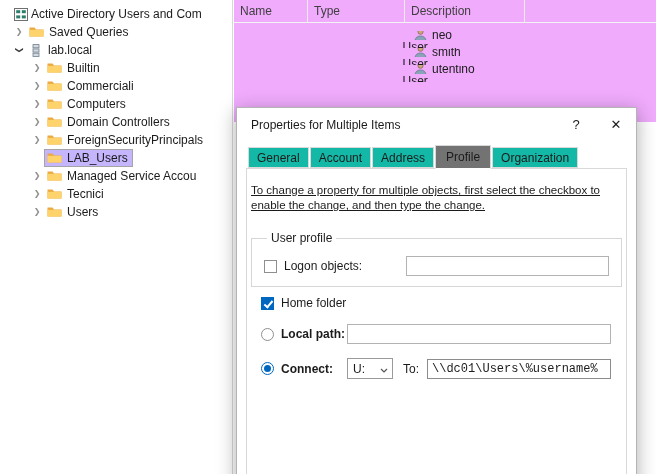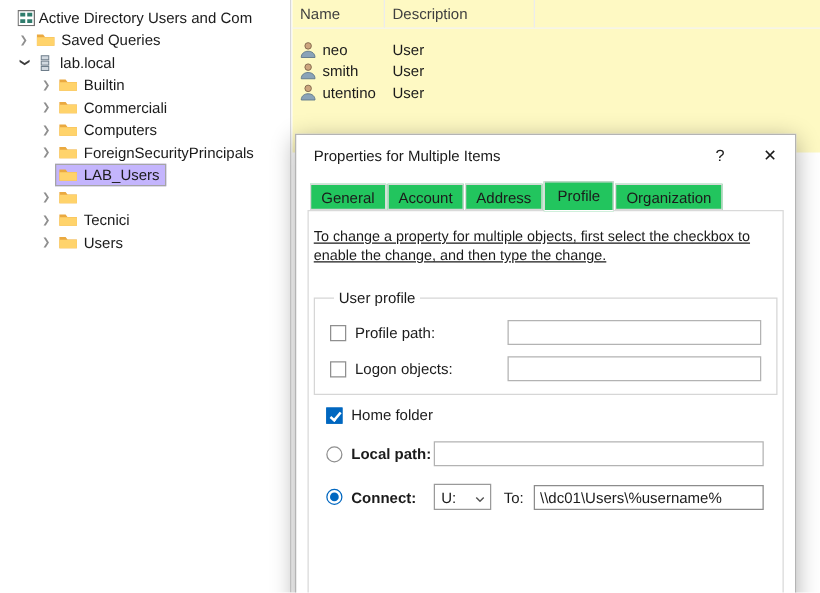--- a/index.html
+++ b/index.html
@@ -17,57 +17,57 @@
   .lvl0 { padding-left:14px; } .lvl1 { padding-left:12px;align-items:center; } .lvl2 { padding-left:30px; }
   .chev { flex:0 0 14px; height:14px; display:flex; align-items:center; justify-content:center; }
   .chev::before { content:"❯"; font-size:8px; color:#8f8f8f; line-height:1; }
   .chev.expanded::before { transform:rotate(90deg); color:#3c3c3c; }
   .chev.hidden::before { content:""; }
   .item-inner { display:flex; align-items:center; gap:5px; padding:1px 4px 1px 2px; border:1px solid transparent; }
   .tree-item.selected .item-inner { background:#c4b5fd; border-color:#a5a5a5; }
   .tree-icon { display:flex; flex:0 0 auto; }
 
   
-  .list-panel { position:absolute; left:234px; top:0; right:0; height:122px; background:#fef9c3; }
+  .list-panel { position:absolute; left:234px; top:0; right:0; height:122px; background:#f0abfc; }
   .list-header { display:flex; height:23px; color:#3f3f3f; border-bottom:1px solid #f3f3f3; }
   .hcell { padding:4px 6px 0; border-right:1px solid #ececec; overflow:hidden; }
   .hcell.c-name { width:74px; } .hcell.c-type { width:97px; } .hcell.c-desc { width:120px; }
   .hcell.c-fill { flex:1; border-right:none; }
   .list-rows { margin-top:8px; }
-  .list-row { display:flex; height:17px; align-items:center; }
+  .list-row { display:flex; height:17px; align-items:center;flex-direction:column; }
   .cell { padding:0 6px; overflow:hidden; white-space:nowrap; }
   .cell.c-name { width:74px; display:flex; align-items:center; gap:5px; }
   .cell.c-type { width:97px; }
 
   
   .dialog { position:absolute; left:236px; top:107px; width:401px; height:380px;
     background:#fff; border:1px solid #b4b4b4; box-shadow:0 4px 18px rgba(0,0,0,.32); }
   .titlebar { height:33px; display:flex; align-items:center; padding-left:14px; }
   .titlebar-btns { margin-left:auto; display:flex; height:100%; }
   .tb-btn { width:40px; height:100%; display:flex; align-items:center; justify-content:center;
     background:transparent; border:none; font:13px "Liberation Sans",sans-serif; color:#1b1b1b; }
   .tabstrip { display:flex; align-items:flex-end; padding-left:11px; position:relative; z-index:2; margin-top:4px; }
-  .tab { height:21px; display:flex; align-items:center; padding:0 8px; background:#22c55e;
+  .tab { height:21px; display:flex; align-items:center; padding:0 8px; background:#14b8a6;
     border:1px solid #d9d9d9; margin-right:1px; }
-  .tab.active { height:24px; background:#22c55e; border-bottom-color:#fff; margin-bottom:-1px; z-index:3; padding:2px 10px; }
+  .tab.active { height:24px; background:#737373; border-bottom-color:#fff; margin-bottom:-1px; z-index:3; padding:2px 10px; }
   .tabpage { margin:0 9px; border:1px solid #d9d9d9; background:#fff; padding:12px 4px 20px; height:332px; }
   .desc { margin:2px 2px 18px 0; line-height:15px; font-size:11.5px;text-decoration:underline; }
 
   fieldset.group-box { border:1px solid #d6d6d6; padding:2px 12px 10px; }
   fieldset.group-box legend { padding:0 4px; margin-left:3px; }
   .frow { display:flex; align-items:center; margin-top:9px; }
   .cb { flex:0 0 13px; width:13px; height:13px; border:1px solid #8f8f8f; background:#fff; position:relative; }
   .cb.checked { background:#0067c0; border-color:#0067c0; }
   .cb.checked::after { content:""; position:absolute; left:4px; top:1px; width:3px; height:7px;
     border:solid #fff; border-width:0 2px 2px 0; transform:rotate(40deg); }
   .cb-label { margin-left:7px; }
   .group-box .cb-label { width:122px; }
   .textbox { flex:1; min-width:0; height:20px; border:1px solid #b3b3b3; background:#fff;
     padding:0 4px; font:12px "Liberation Sans",sans-serif; color:#1b1b1b; }
-  .textbox.enabled { border-color:#8c8c8c; }
+  .textbox.enabled { border-color:#8c8c8c;font-family:Liberation Mono, monospace; }
 
   .standalone { margin:14px 11px 0 10px; display:flex; align-items:center; }
   .standalone.first { margin-top:9px; }
   .radio { flex:0 0 13px; width:13px; height:13px; border:1px solid #8f8f8f; border-radius:50%; background:#fff; position:relative; }
   .radio.selected { border-color:#0067c0; }
   .radio.selected::after { content:""; position:absolute; inset:2px; border-radius:50%; background:#0067c0; }
   .radio-label { margin-left:7px; width:66px;font-weight:bold; }
   .combo { width:46px; height:21px; border:1px solid #9a9a9a; background:#fff;
     display:flex; align-items:center; justify-content:space-between; padding:0 4px 0 5px; }
   .to-label { margin:0 8px 0 10px; }
@@ -151,20 +151,32 @@
       <span class="tree-icon">
           <svg width="15" height="12" viewBox="0 0 15 12">
             <path d="M0.5 1.5 h5 l1.5 2 h7.5 v7 h-14 z" fill="#eaa940"></path>
             <path d="M0.5 3.8 h14 v6.7 h-14 z" fill="#ffd36b"></path>
           </svg>
         </span>
       <span>Computers</span>
     </span>
   </div>
 
+  <div class="tree-item lvl2">
+    <span class="chev"></span>
+    <span class="item-inner">
+      <span class="tree-icon">
+          <svg width="15" height="12" viewBox="0 0 15 12">
+            <path d="M0.5 1.5 h5 l1.5 2 h7.5 v7 h-14 z" fill="#eaa940"></path>
+            <path d="M0.5 3.8 h14 v6.7 h-14 z" fill="#ffd36b"></path>
+          </svg>
+        </span>
+      <span>Domain Controllers</span>
+    </span>
+  </div>
 
   <div class="tree-item lvl2">
     <span class="chev"></span>
     <span class="item-inner">
       <span class="tree-icon">
           <svg width="15" height="12" viewBox="0 0 15 12">
             <path d="M0.5 1.5 h5 l1.5 2 h7.5 v7 h-14 z" fill="#eaa940"></path>
             <path d="M0.5 3.8 h14 v6.7 h-14 z" fill="#ffd36b"></path>
           </svg>
         </span>
@@ -187,20 +199,21 @@
 
   <div class="tree-item lvl2">
     <span class="chev"></span>
     <span class="item-inner">
       <span class="tree-icon">
           <svg width="15" height="12" viewBox="0 0 15 12">
             <path d="M0.5 1.5 h5 l1.5 2 h7.5 v7 h-14 z" fill="#eaa940"></path>
             <path d="M0.5 3.8 h14 v6.7 h-14 z" fill="#ffd36b"></path>
           </svg>
         </span>
+      <span>Managed Service Accou</span>
     </span>
   </div>
 
   <div class="tree-item lvl2">
     <span class="chev"></span>
     <span class="item-inner">
       <span class="tree-icon">
           <svg width="15" height="12" viewBox="0 0 15 12">
             <path d="M0.5 1.5 h5 l1.5 2 h7.5 v7 h-14 z" fill="#eaa940"></path>
             <path d="M0.5 3.8 h14 v6.7 h-14 z" fill="#ffd36b"></path>
@@ -221,20 +234,21 @@
         </span>
       <span>Users</span>
     </span>
   </div>
 
 </div>
 
 <div class="list-panel">
   <div class="list-header">
     <div class="hcell c-name">Name</div>
+    <div class="hcell c-type">Type</div>
     <div class="hcell c-desc">Description</div>
     <div class="hcell c-fill"></div>
   </div>
   <div class="list-rows">
 
     <div class="list-row">
       <div class="cell c-name">
         <span class="tree-icon">
             <svg width="13" height="14" viewBox="0 0 13 14">
               <circle cx="6.5" cy="3.7" r="2.6" fill="#cda57e" stroke="#7c6248" stroke-width="0.7"></circle>
@@ -296,25 +310,20 @@
     <div class="tab">Organization</div>
   </div>
 
   <div class="tabpage">
 
     <div class="desc">To change a property for multiple objects, first select the checkbox to enable the change, and then type the change.</div>
 
     <fieldset class="group-box">
       <legend>User profile</legend>
 
-      <div class="frow">
-        <span class="cb"></span>
-        <span class="cb-label">Profile path:</span>
-        <input class="textbox" type="text" value="" style="">
-      </div>
 
       <div class="frow">
         <span class="cb"></span>
         <span class="cb-label">Logon objects:</span>
         <input class="textbox" type="text" value="" style="">
       </div>
     </fieldset>
 
     <div class="standalone first">
       <span class="cb checked"></span>

